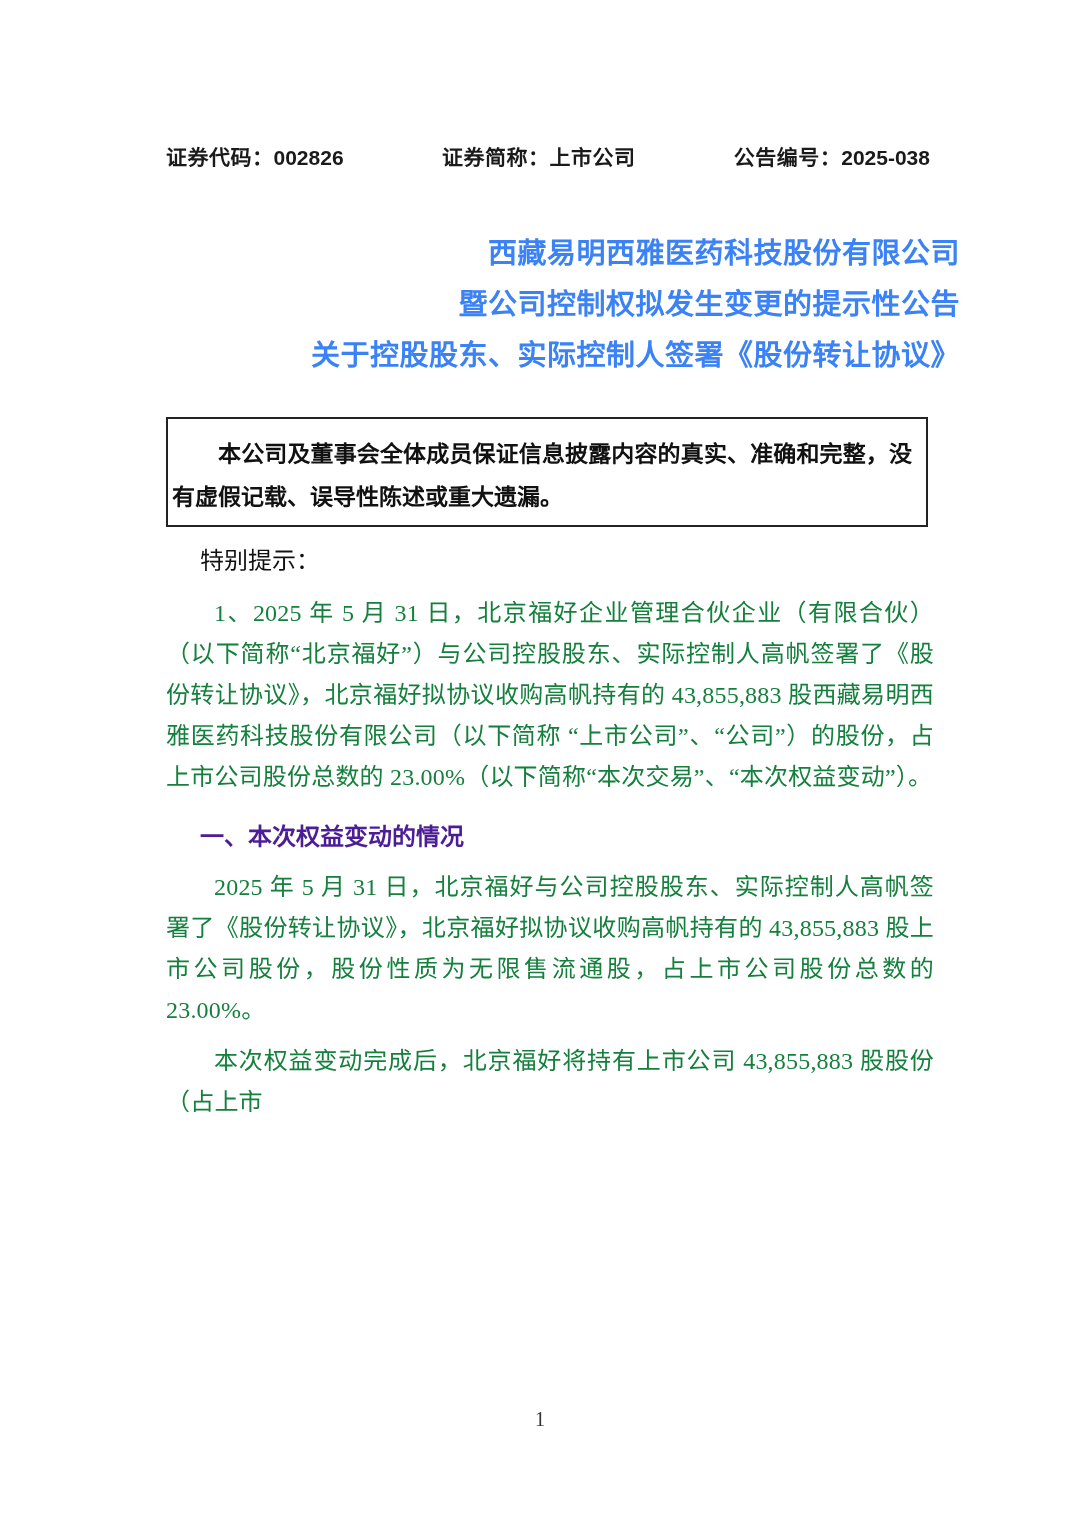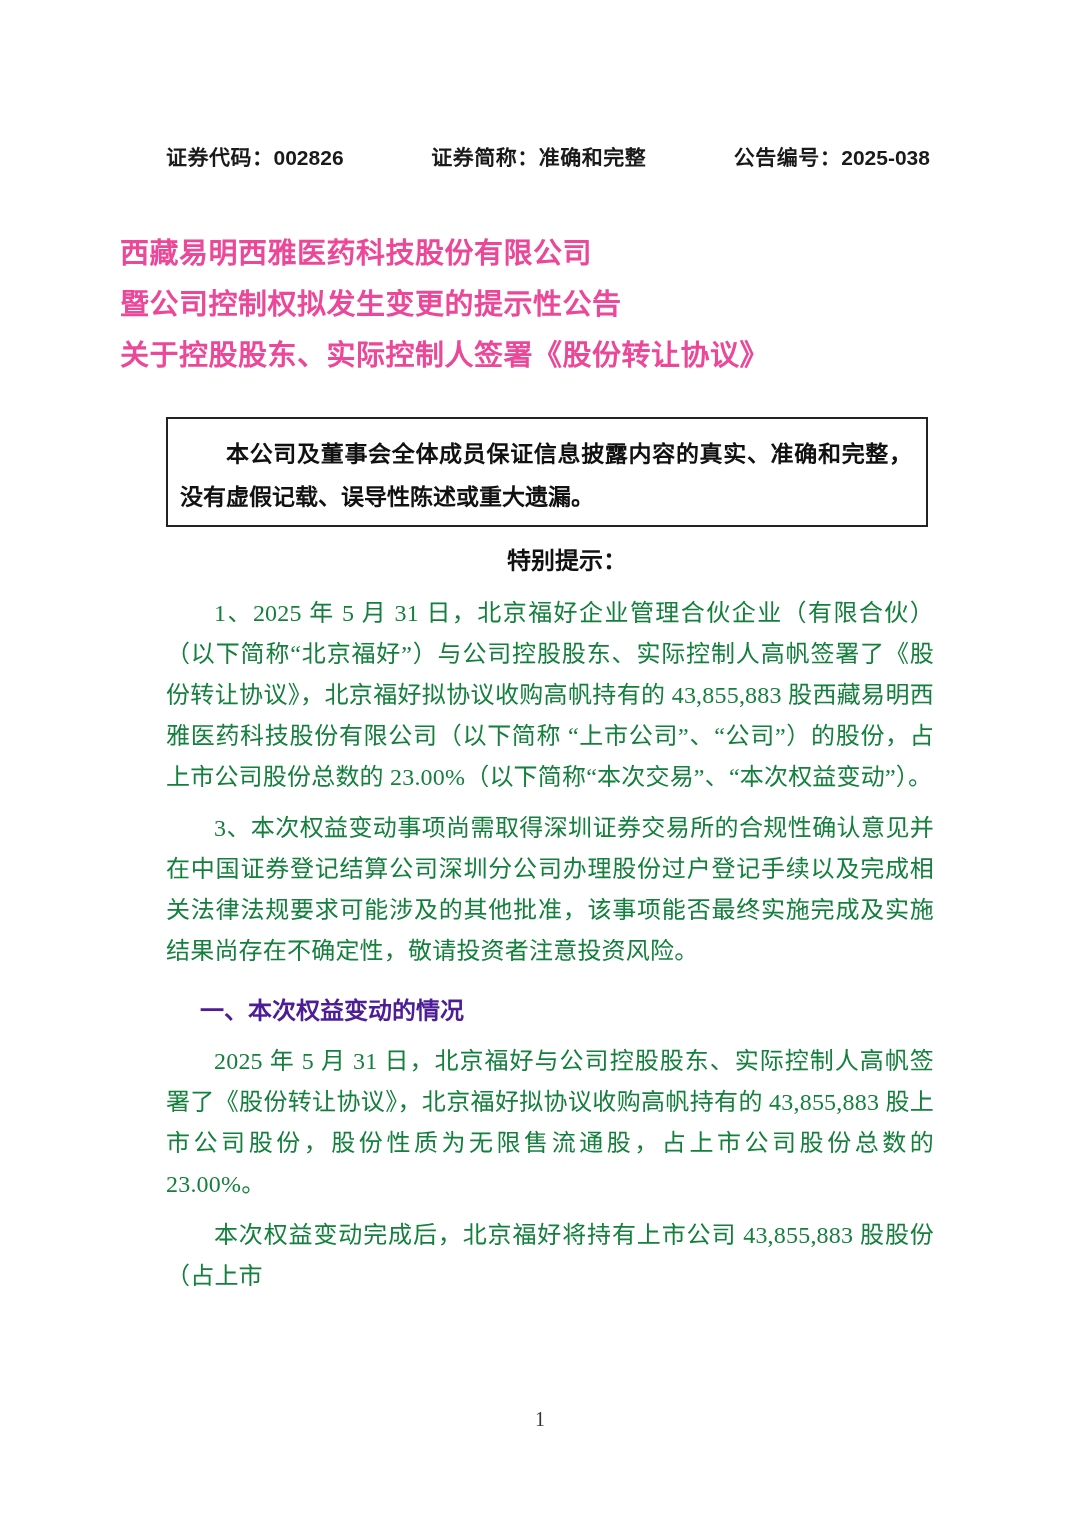--- a/index.html
+++ b/index.html
@@ -41,27 +41,27 @@
     font-weight: bold;
     letter-spacing: 0;
   }
 
   
   .title-block {
     position: absolute;
     left: 120px;
     top: 228px;
     width: 840px;
-    text-align: left;
+    text-align: right;
     font-family: "Liberation Sans", "DejaVu Sans", sans-serif;
     font-weight: bold;
     font-size: 29px;
     line-height: 51px;
     letter-spacing: 0.5px;
-    color: #ec4899;
+    color: #3b82f6;
   }
   .title-block .t-line {
     display: block;
     white-space: nowrap;
   }
 
   
   .disclaimer-box {
     position: absolute;
     left: 166px;
@@ -72,40 +72,39 @@
     box-sizing: border-box;
   }
   .disclaimer-box .dsc-text {
     font-family: "Liberation Sans", "DejaVu Sans", sans-serif;
     font-weight: bold;
     font-size: 23px;
     line-height: 43px;
     text-align: justify;
     text-align-last: left;
     text-indent: 46px;
-    padding: 14px 14px 0 12px;
+    padding: 14px 14px 0 4px;
     color: #111;
   }
 
   
   .body-area {
     position: absolute;
     left: 166px;
     top: 540px;
     width: 768px;
   }
   .lead-label {
     font-family: "Liberation Sans", "DejaVu Sans", sans-serif;
-    font-weight: bold;
+    font-weight: normal;
     font-size: 24px;
     line-height: 41px;
     text-indent: 34px;
     margin: 0 0 12px 0;
     color: #111;
-    text-align: center;
   }
   p.para {
     margin: 0 0 10px 0;
     font-size: 24px;
     line-height: 41px;
     text-indent: 48px;
     text-align: justify;
     text-align-last: left;
     letter-spacing: 0.2px;
     color: #15803d;
@@ -134,39 +133,38 @@
     color: #333;
   }
 </style>
 </head>
 <body>
 
 <div class="page">
 
   <div class="doc-header">
     <span class="hdr-item"><span>证券代码：</span><span class="val">002826</span></span>
-    <span class="hdr-item"><span>证券简称：</span><span>准确和完整</span></span>
+    <span class="hdr-item"><span>证券简称：</span><span>上市公司</span></span>
     <span class="hdr-item"><span>公告编号：</span><span class="val">2025-038</span></span>
   </div>
 
   <div class="title-block">
     <span class="t-line">西藏易明西雅医药科技股份有限公司</span>
     <span class="t-line">暨公司控制权拟发生变更的提示性公告</span>
     <span class="t-line">关于控股股东、实际控制人签署《股份转让协议》</span>
   </div>
 
   <div class="disclaimer-box">
     <div class="dsc-text">本公司及董事会全体成员保证信息披露内容的真实、准确和完整，没有虚假记载、误导性陈述或重大遗漏。</div>
   </div>
 
   <div class="body-area">
     <div class="lead-label">特别提示：</div>
 
     <p class="para">1、2025 年 5 月 31 日，北京福好企业管理合伙企业（有限合伙）（以下简称“北京福好”）与公司控股股东、实际控制人高帆签署了《股份转让协议》，北京福好拟协议收购高帆持有的 43,855,883 股西藏易明西雅医药科技股份有限公司（以下简称 “上市公司”、“公司”）的股份，占上市公司股份总数的 23.00%（以下简称“本次交易”、“本次权益变动”）。</p>
-    <p class="para tight">3、本次权益变动事项尚需取得深圳证券交易所的合规性确认意见并在中国证券登记结算公司深圳分公司办理股份过户登记手续以及完成相关法律法规要求可能涉及的其他批准，该事项能否最终实施完成及实施结果尚存在不确定性，敬请投资者注意投资风险。</p>
 
     <h2 class="section-heading">一、本次权益变动的情况</h2>
 
     <p class="para">2025 年 5 月 31 日，北京福好与公司控股股东、实际控制人高帆签署了《股份转让协议》，北京福好拟协议收购高帆持有的 43,855,883 股上市公司股份，股份性质为无限售流通股，占上市公司股份总数的 23.00%。</p>
     <p class="para">本次权益变动完成后，北京福好将持有上市公司 43,855,883 股股份（占上市</p>
   </div>
 
   <div class="page-footer">1</div>
 
 </div>

